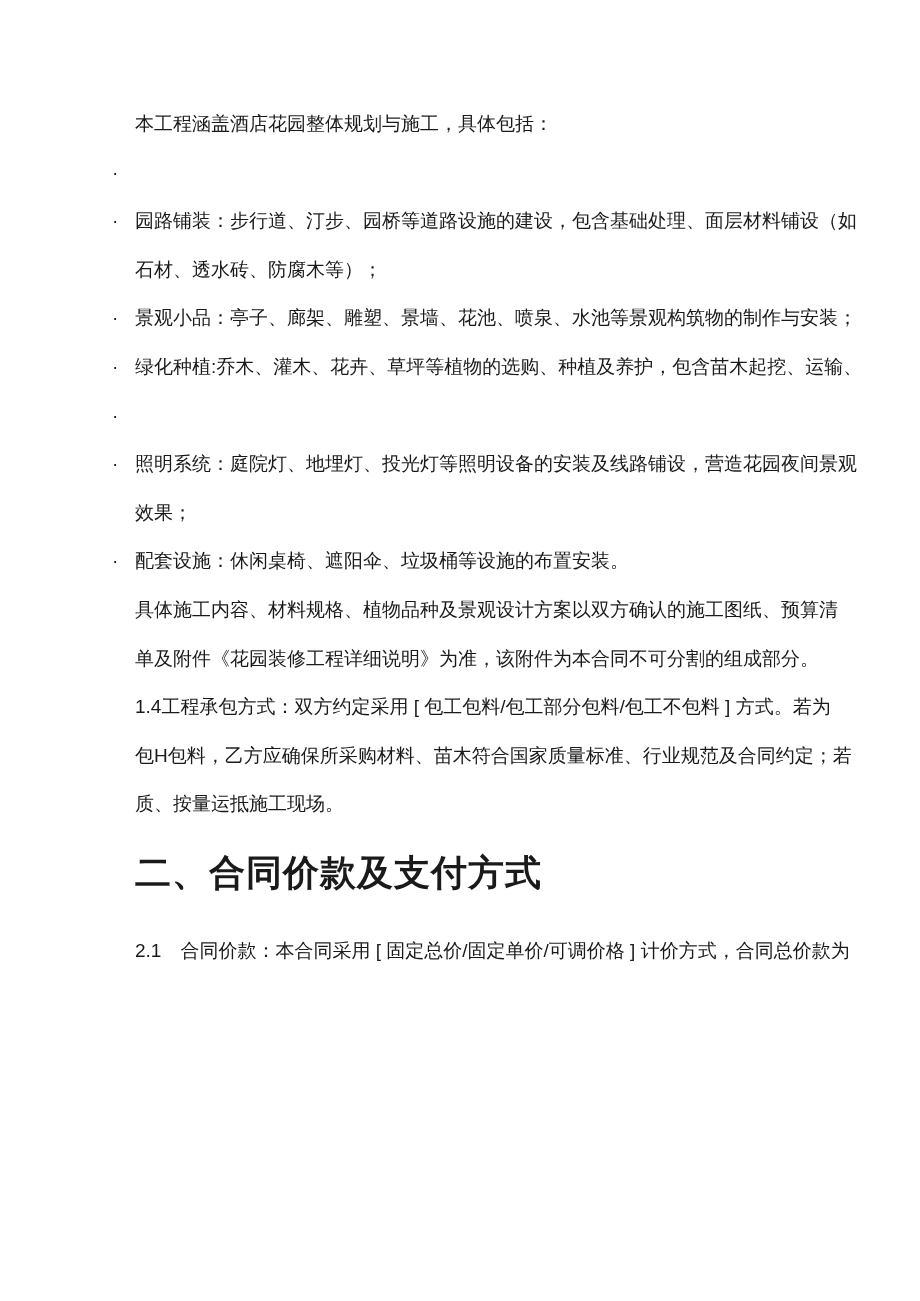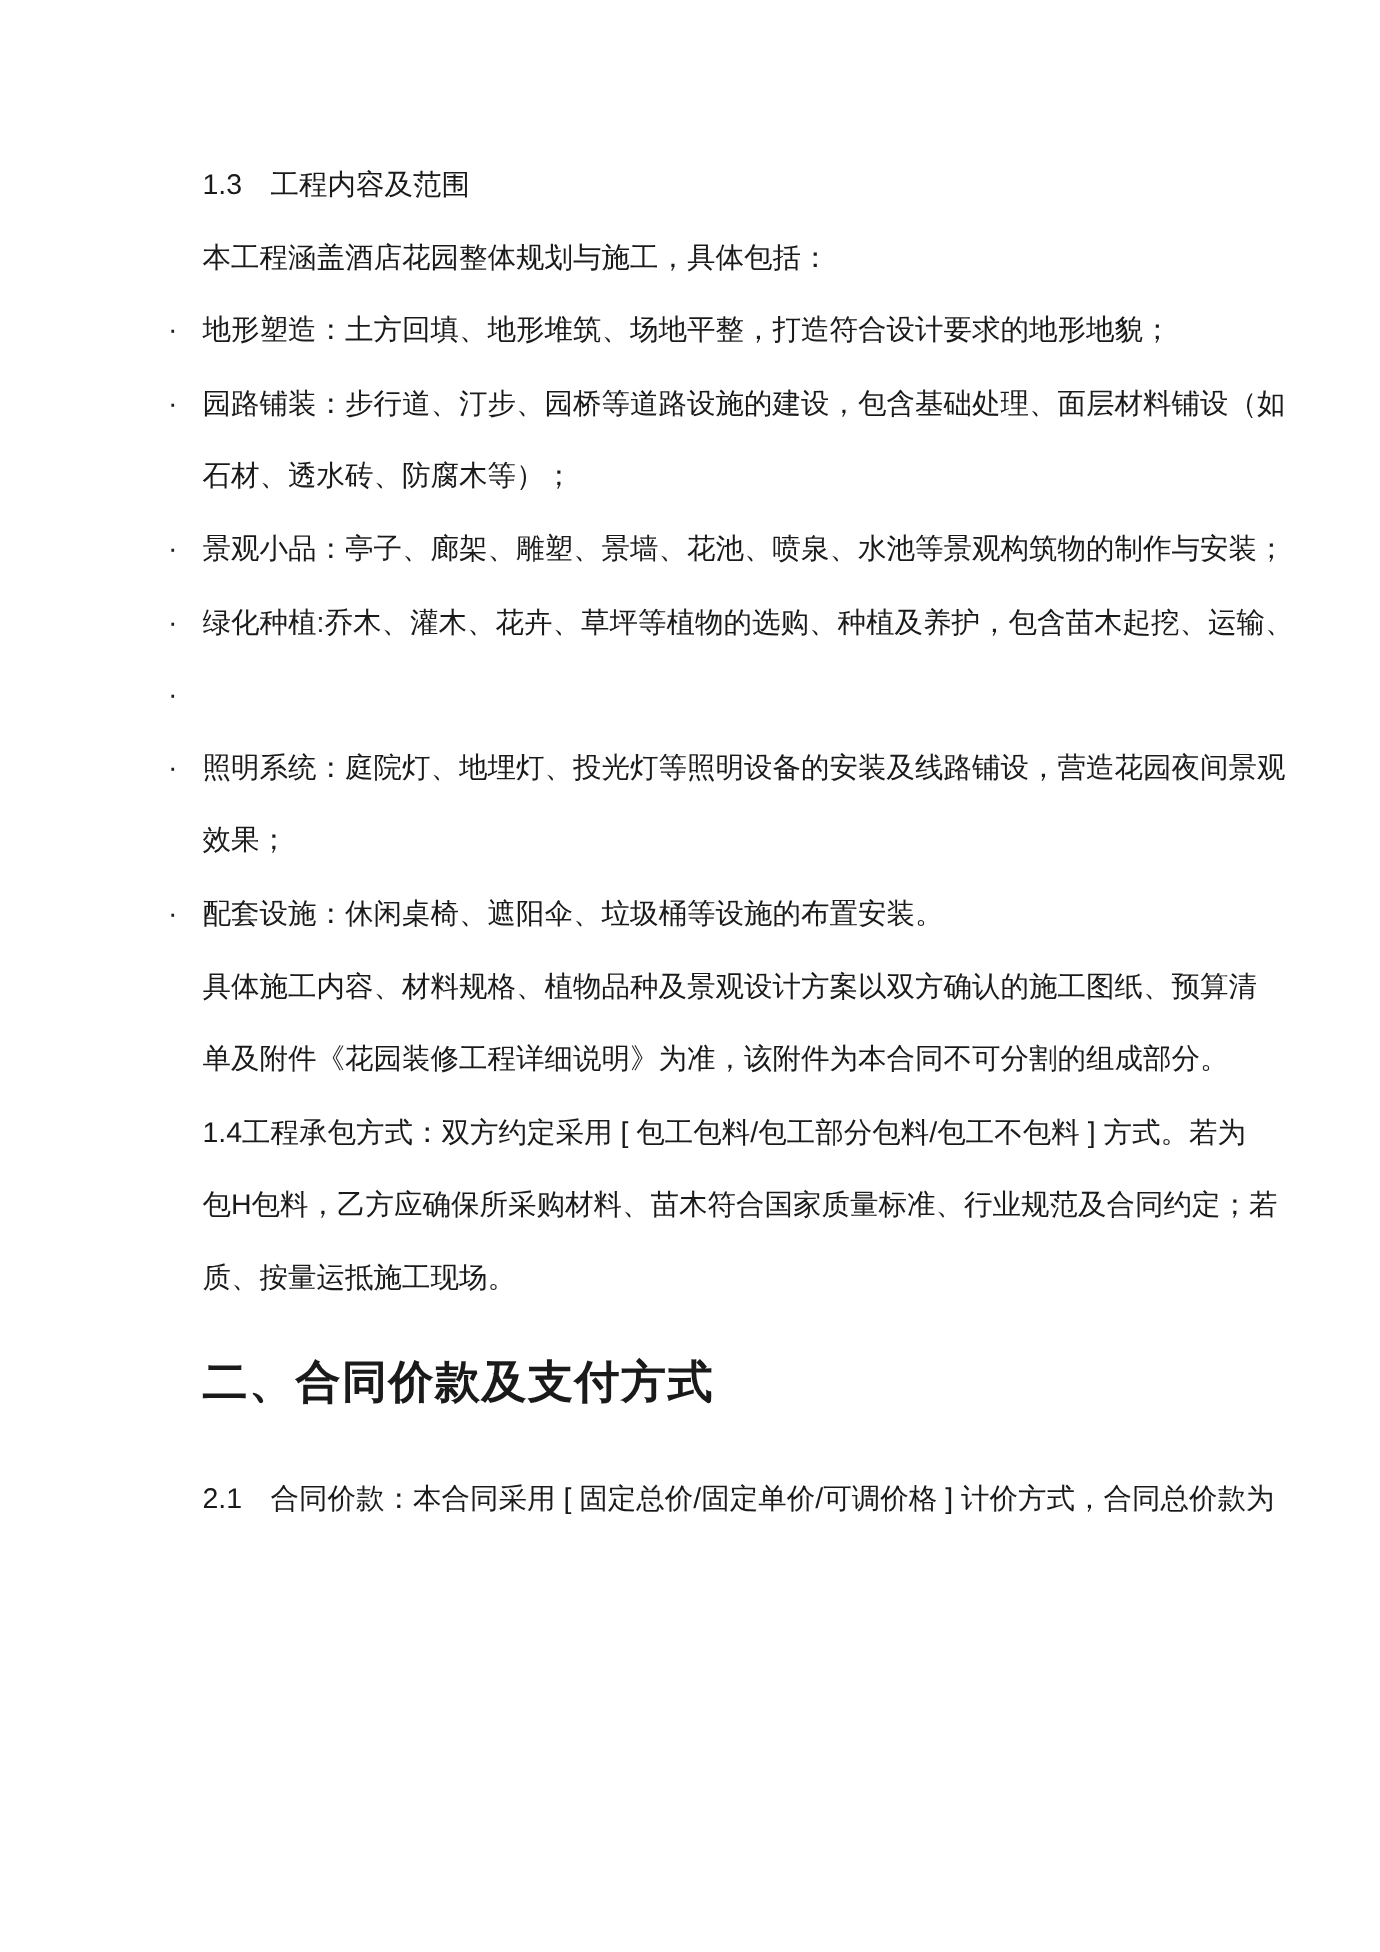--- a/index.html
+++ b/index.html
@@ -27,39 +27,38 @@
     left: -23px;
     top: 0;
     height: 48.6px;
     line-height: 48.6px;
     font-size: 19px;
     color: #1a1a1a;
   }
   .section-heading {
     height: 60px;
     line-height: 60px;
-    font-size: 30px;
+    font-size: 36px;
     font-weight: 700;
     margin-top: 14px;
     margin-bottom: 24px;
     white-space: nowrap;
     letter-spacing: 1px;
   }
 </style>
 </head>
 <body>
 
 <div class="doc-content">
 
-  <div class="line">1.3　工程内容及范围</div>
 
   <div class="line">本工程涵盖酒店花园整体规划与施工，具体包括：</div>
 
   <div class="line">
-    <span class="bullet-marker">·</span><span>地形塑造：土方回填、地形堆筑、场地平整，打造符合设计要求的地形地貌；</span>
+    <span class="bullet-marker">·</span>
   </div>
 
   <div class="line">
     <span class="bullet-marker">·</span><span>园路铺装：步行道、汀步、园桥等道路设施的建设，包含基础处理、面层材料铺设（如</span>
   </div>
   <div class="line">石材、透水砖、防腐木等）；</div>
 
   <div class="line">
     <span class="bullet-marker">·</span><span>景观小品：亭子、廊架、雕塑、景墙、花池、喷泉、水池等景观构筑物的制作与安装；</span>
   </div>

